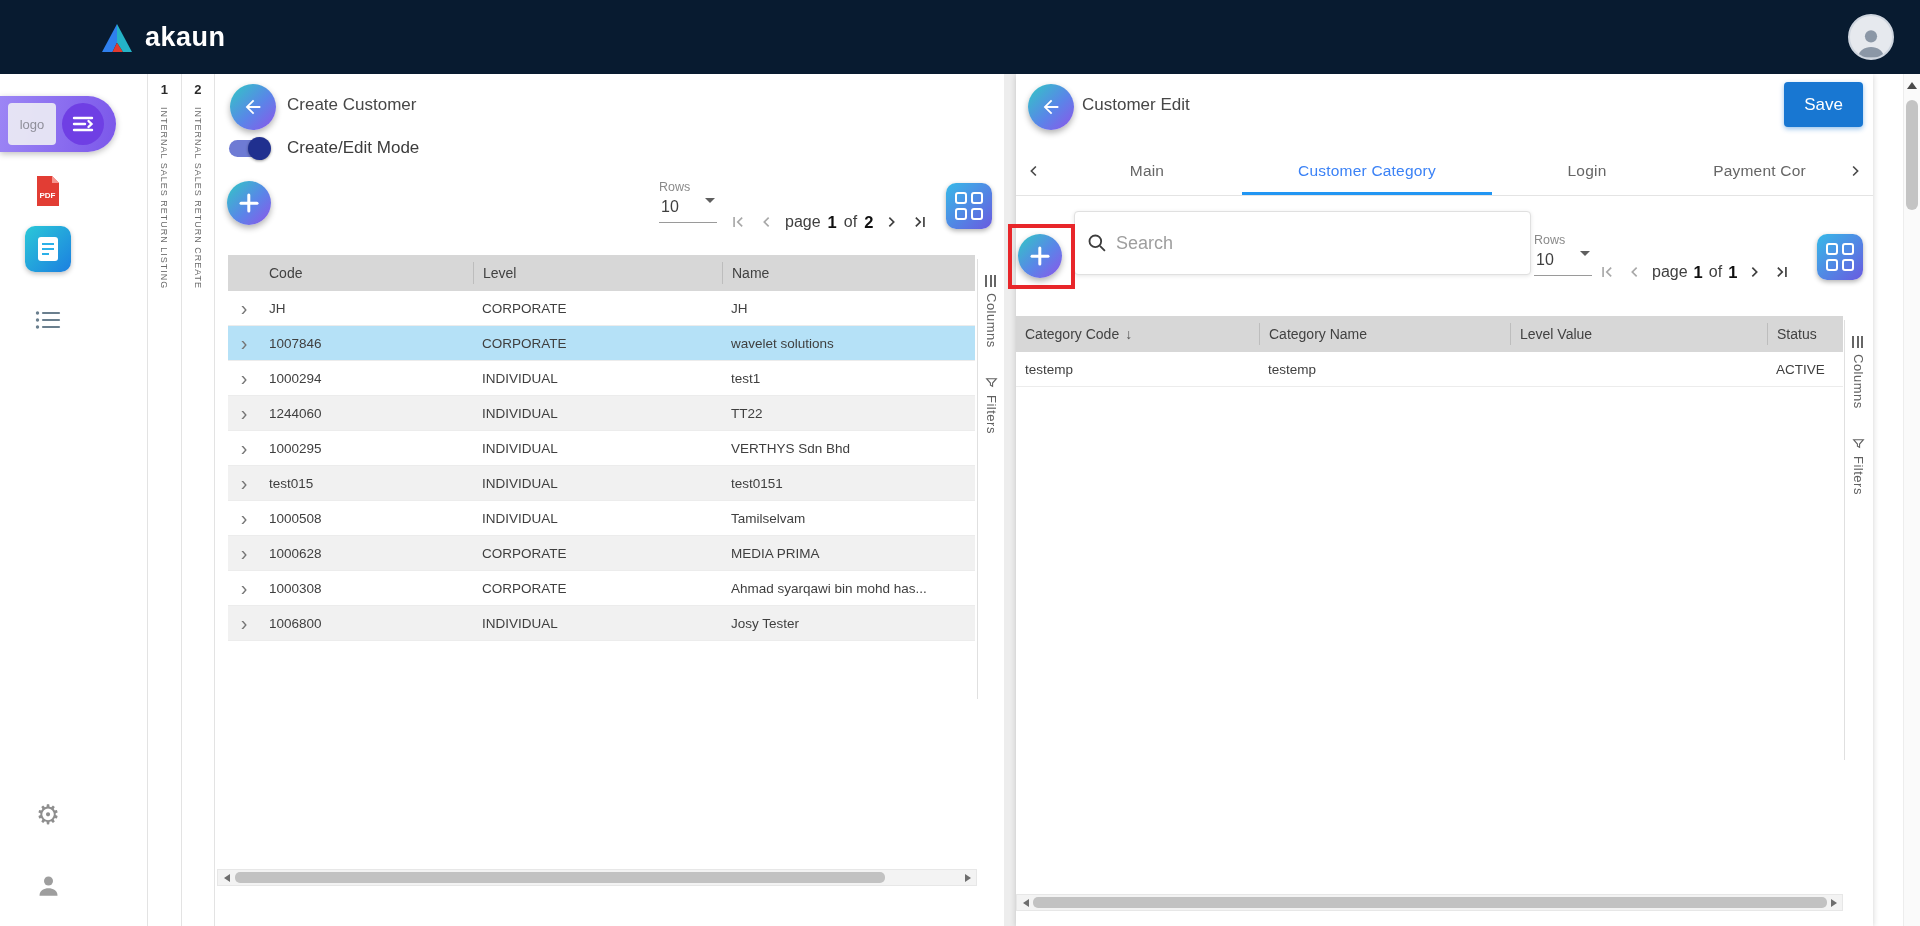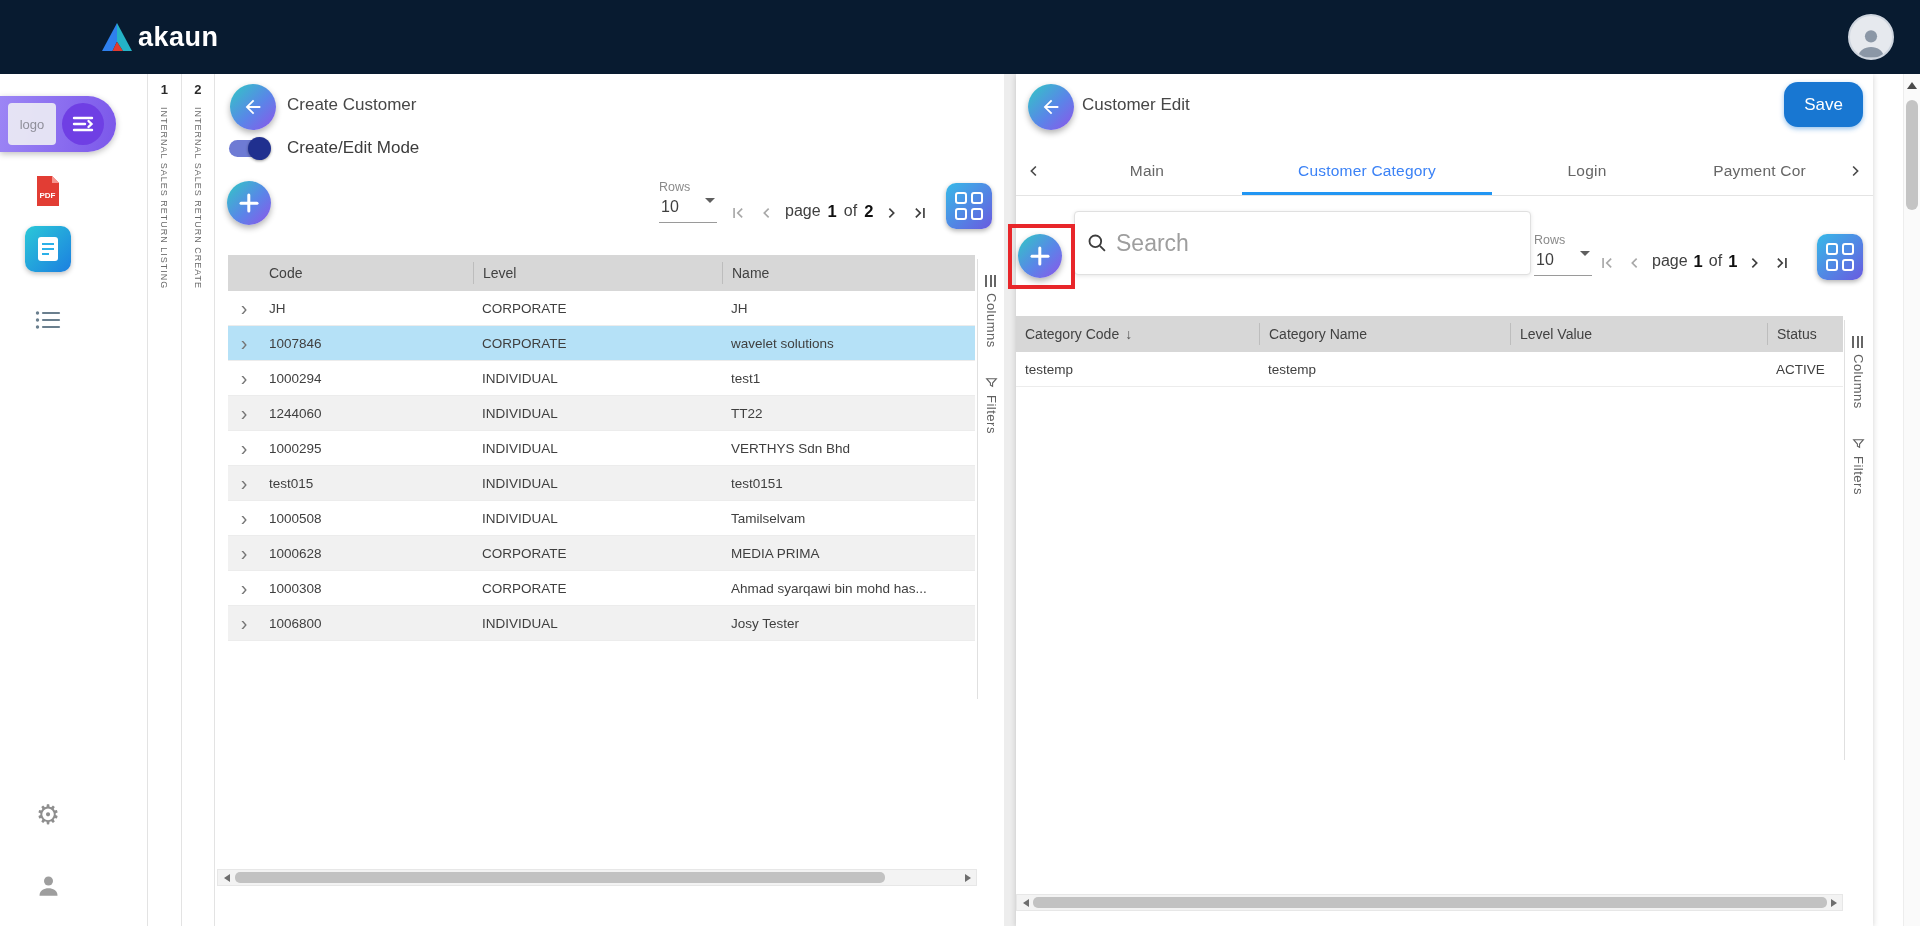--- a/index.html
+++ b/index.html
@@ -2,21 +2,21 @@
 <html><head>
 <meta charset="utf-8">
 <style>
   *{margin:0;padding:0;box-sizing:border-box}
   html,body{background:#fff}
   body{font-family:"Liberation Sans","DejaVu Sans",sans-serif;color:#3f3f3f}
   .screen{position:relative;width:1920px;height:926px;overflow:hidden;background:#fff}
 
   
   .topbar{position:absolute;left:0;top:0;width:1920px;height:74px;background:#081b30;display:flex;align-items:center;padding:0 26px 0 100px;z-index:20}
-  .brand{display:flex;align-items:center;gap:4px}
+  .brand{display:flex;align-items:flex-end;gap:11px}
   .brand-text{color:#fff;font-size:27px;font-weight:bold;letter-spacing:.5px}
   .avatar{margin-left:auto;width:46px;height:46px;border-radius:50%;background:#e6e9ee;border:2px solid #cfd6df;display:flex;align-items:flex-end;justify-content:center;overflow:hidden;cursor:pointer}
 
   
   .sidebar{position:absolute;left:0;top:74px;width:96px;height:852px;background:#fff;z-index:15}
   .logo-chip{position:absolute;left:0;top:22px;width:116px;height:56px;border-radius:0 28px 28px 0;background:linear-gradient(100deg,#9c86f5,#7b57ea);box-shadow:0 2px 6px rgba(0,0,0,.25);display:flex;align-items:center;padding:0 6px 0 8px;gap:6px;z-index:16}
   .logo-ph{width:48px;height:42px;background:rgba(236,236,244,.92);border-radius:4px;color:#8f8f9a;font-size:13px;display:flex;align-items:center;justify-content:center}
   .logo-circle{width:42px;height:42px;border-radius:50%;background:#6f3fe4;display:flex;align-items:center;justify-content:center;cursor:pointer}
   .side-slot{position:absolute;left:0;width:96px;display:flex;justify-content:center;cursor:pointer}
   .pdf-tile{width:34px;height:38px;display:flex;align-items:center;justify-content:center}
@@ -48,30 +48,30 @@
   .switch{position:relative;width:40px;height:17px;cursor:pointer}
   .switch .track{position:absolute;left:0;top:0;width:40px;height:17px;border-radius:9px;background:#6e7bd4}
   .switch .thumb{position:absolute;right:-2px;top:-3px;width:23px;height:23px;border-radius:50%;background:#20308f;box-shadow:0 1px 3px rgba(0,0,0,.4)}
   .toggle-label{font-size:17px;color:#3c3c3c}
 
   
   .searchbox{position:absolute;background:#fff;border:1px solid #c6c6c6;border-radius:8px;display:flex;align-items:center;padding:0 12px;gap:9px}
   .searchbox input{flex:1;border:none;outline:none;font-size:16px;color:#333;font-family:inherit;background:transparent;min-width:0}
   .searchbox input::placeholder{color:#9e9e9e}
   .searchbox.flat{border:1px solid #e0e0e0;border-radius:4px;box-shadow:0 1px 4px rgba(0,0,0,.10)}
-  .searchbox.flat input{font-size:23px}
+  .searchbox.flat input{font-size:18px}
 
   
   .rows-ctl{position:absolute;display:flex;flex-direction:column;cursor:pointer}
   .rows-cap{font-size:12.5px;color:#8a8a8a;margin-bottom:4px}
   .rows-val-row{display:flex;align-items:flex-start;justify-content:space-between;width:58px;border-bottom:1px solid #9a9a9a;padding:0 2px 6px 2px;font-size:16px;color:#3f3f3f}
   .caret-down{width:0;height:0;border-left:5px solid transparent;border-right:5px solid transparent;border-top:5px solid #5f5f5f;margin-bottom:2px}
 
   
-  .pager{position:absolute;display:flex;height:40px}
+  .pager{position:absolute;display:flex;align-items:center;height:40px}
   .pager.g7>*{margin-right:7px}.pager.g6>*{margin-right:6px}
   .pg-btn{width:22px;height:22px;display:flex;align-items:center;justify-content:center;background:none;border:none;cursor:pointer;padding:0}
   .pg-word{font-size:16px;color:#3f3f3f}
   .pg-num{font-size:16.5px;font-weight:bold;color:#101010}
 
   
   .grid-btn{position:absolute;width:46px;height:46px;border-radius:10px;background:linear-gradient(135deg,#36b9e8,#6a5ae0);box-shadow:0 2px 5px rgba(0,0,0,.3);display:grid;grid-template-columns:12px 12px;gap:4px;align-content:center;justify-content:center;cursor:pointer;border:none}
   .grid-btn span{width:12px;height:12px;border:2px solid #fff;border-radius:3px}
 
   
@@ -101,21 +101,21 @@
   .sb-arrow.l{left:1px}.sb-arrow.r{right:1px}
   .tri-l{width:0;height:0;border:4.5px solid transparent;border-right:6px solid #6e6e6e;margin-left:-4px}
   .tri-r{width:0;height:0;border:4.5px solid transparent;border-left:6px solid #6e6e6e;margin-right:-4px}
   .sb-thumb{position:absolute;top:2px;height:11px;background:#c2c2c2;border-radius:5px;cursor:pointer}
   .vscrollbar{position:absolute;left:1903px;top:74px;width:17px;height:852px;background:#fafafa;border-left:1px solid #ededed;z-index:25}
   .vs-arrow{position:absolute;left:0;top:4px;width:16px;height:14px;display:flex;align-items:center;justify-content:center;cursor:pointer}
   .tri-u{width:0;height:0;border:5px solid transparent;border-bottom:7px solid #4a4a4a;margin-top:-4px}
   .vs-thumb{position:absolute;left:2px;top:26px;width:12px;height:110px;background:#c4c4c4;border-radius:6px;cursor:pointer}
 
   
-  .save-btn{position:absolute;right:10px;top:8px;width:79px;height:45px;background:#1877d2;color:#fff;font-size:17px;font-weight:500;border:none;border-radius:14px;cursor:pointer;box-shadow:0 2px 5px rgba(24,119,210,.45);font-family:inherit}
+  .save-btn{position:absolute;right:10px;top:8px;width:79px;height:45px;background:#1877d2;color:#fff;font-size:17px;font-weight:500;border:none;border-radius:4px;cursor:pointer;box-shadow:0 2px 5px rgba(24,119,210,.45);font-family:inherit}
   .tabs{position:absolute;left:0;top:72px;width:857px;height:50px;display:flex;align-items:stretch;border-bottom:1px solid #e4e4e4}
   .tab{display:flex;align-items:center;justify-content:center;font-size:15.5px;color:#666;font-weight:500;letter-spacing:.2px;cursor:pointer;position:relative;white-space:nowrap;overflow:hidden}
   .tab.active{color:#3b82f6}
   .tab.active::after{content:"";position:absolute;left:0;bottom:0;width:100%;height:3px;background:#2196f3}
   .tab-scroll{width:36px;display:flex;align-items:center;justify-content:center;color:#555;cursor:pointer}
   .highlight-box{position:absolute;border:4px solid #e8262a;background:transparent;z-index:6;pointer-events:none}
 </style>
 </head>
 <body>
 

